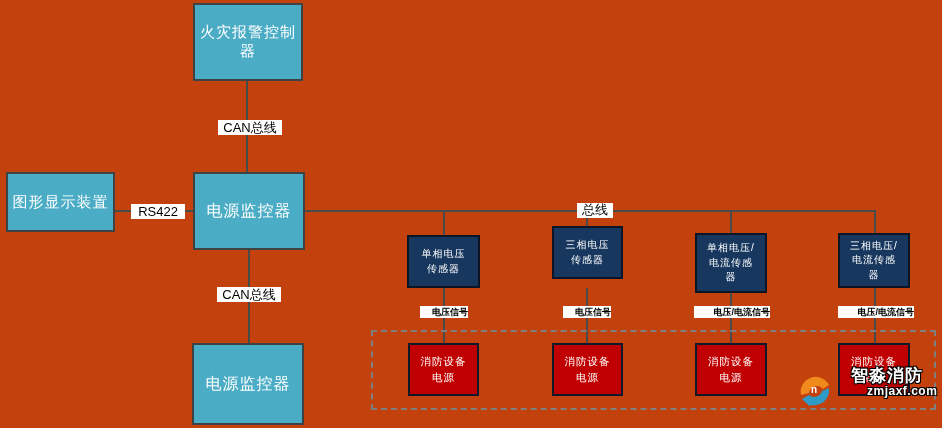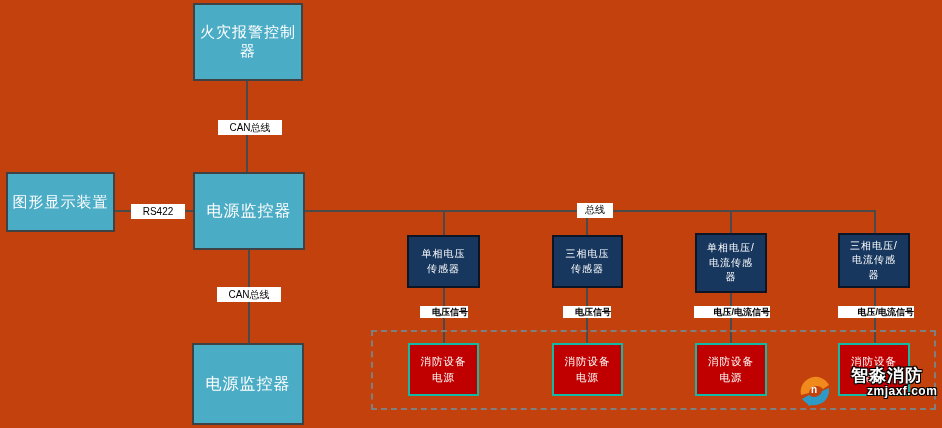--- a/index.html
+++ b/index.html
@@ -3,25 +3,25 @@
 <meta charset="utf-8">
 <style>
   html,body{margin:0;padding:0;background:#ffffff;}
   body{font-family:"Liberation Sans","DejaVu Sans",sans-serif;}
   #canvas{position:relative;width:942px;height:428px;background:#c2410c;overflow:hidden;}
 
   .node{position:absolute;display:flex;flex-direction:column;align-items:center;justify-content:center;
         text-align:center;box-sizing:border-box;color:#ffffff;}
   .teal{background:#4bacc6;border:2px solid #3f4245;font-size:15px;letter-spacing:1px;}
   .navy{background:#17375e;border:2px solid #0b1526;font-size:10px;line-height:1.45;letter-spacing:1px;}
-  .red {background:#c00000;border:2px solid #14b8a6;font-size:10.5px;line-height:1.5;letter-spacing:1px;}
+  .red {background:#c00000;border:2px solid #0f172a;font-size:10.5px;line-height:1.5;letter-spacing:1px;}
 
   .line{position:absolute;background:#4a4a4a;}
   .edge-label{position:absolute;background:#ffffff;color:#000000;text-align:center;
-              font-size:10px;line-height:15px;padding:0 2px;white-space:nowrap;}
+              font-size:13px;line-height:15px;padding:0 2px;white-space:nowrap;}
   .sig-label{position:absolute;background:#ffffff;color:#000000;text-align:right;
              font-size:9px;font-weight:bold;line-height:12px;white-space:nowrap;}
   .dashed-zone{position:absolute;border:2px dashed #7f7f7f;box-sizing:border-box;background:transparent;}
 
   #watermark{position:absolute;left:797px;top:367px;z-index:10;display:flex;align-items:flex-start;}
   #wm-icon{width:36px;height:36px;margin-top:6px;flex:0 0 auto;}
   #wm-texts{margin-left:18px;}
   .wm-cn{font-size:17px;font-weight:bold;color:#ffffff;letter-spacing:1px;line-height:18px;
          text-shadow:-1px -1px 0 #000,1px -1px 0 #000,-1px 1px 0 #000,1px 1px 0 #000,0 1px 0 #000,0 -1px 0 #000;}
   .wm-url{font-size:12px;font-weight:bold;color:#ffffff;line-height:13px;letter-spacing:0.5px;
@@ -62,21 +62,21 @@
 
   <div class="edge-label" style="left:218px;top:120px;width:60px;">CAN总线</div>
   <div class="edge-label" style="left:131px;top:204px;width:50px;">RS422</div>
   <div class="edge-label" style="left:217px;top:287px;width:60px;">CAN总线</div>
   <div class="edge-label" style="left:577px;top:203px;width:32px;font-family:Liberation Mono, monospace;">总线</div>
 
   <div class="node navy" style="left:407px;top:235px;width:73px;height:53px;">
     <span>单相电压</span>
     <span>传感器</span>
   </div>
-  <div class="node navy" style="left:552px;top:235px;width:71px;height:53px;">
+  <div class="node navy" style="left:552px;top:226px;width:71px;height:53px;">
     <span>三相电压</span>
     <span>传感器</span>
   </div>
   <div class="node navy" style="left:695px;top:233px;width:72px;height:60px;">
     <span>单相电压/</span>
     <span>电流传感</span>
     <span>器</span>
   </div>
   <div class="node navy" style="left:838px;top:233px;width:72px;height:55px;">
     <span>三相电压/</span>

